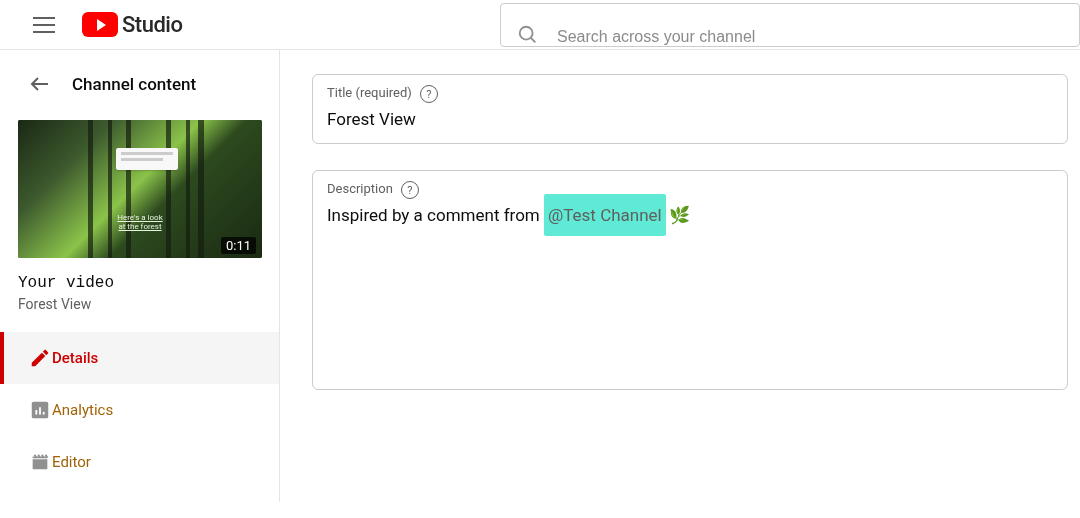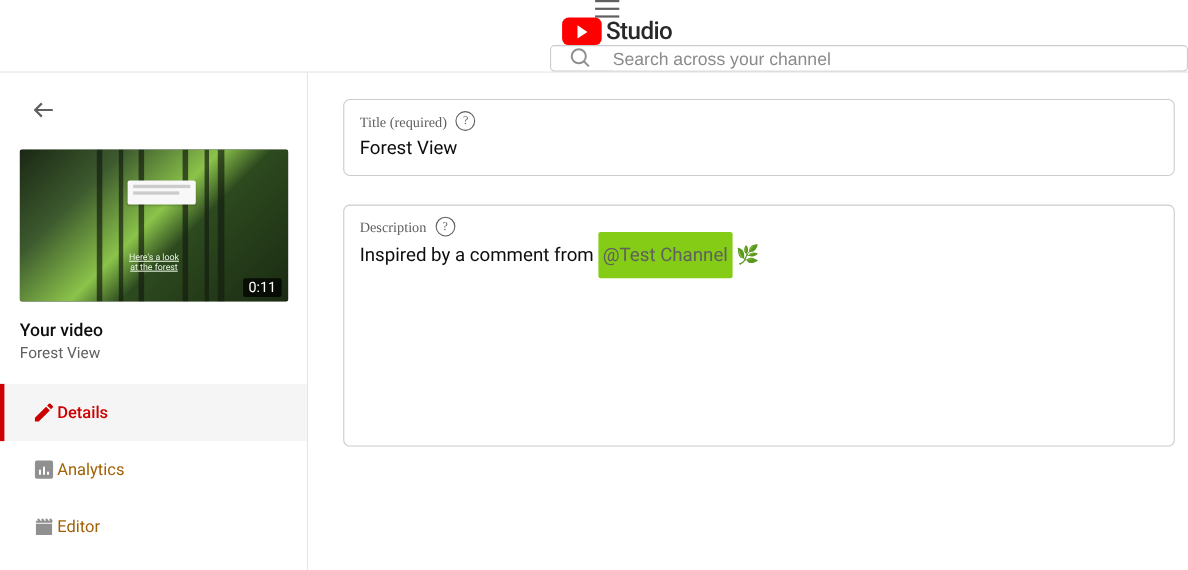--- a/index.html
+++ b/index.html
@@ -8,26 +8,25 @@
       box-sizing: border-box;
     }
     body {
       font-family: Roboto, Arial, sans-serif;
       background: #fff;
       width: 1080px;
       height: 518px;
       overflow: hidden;
     }
     .header {
-      height: 66px;
+      height: 50px;
       display: flex;
       align-items: center;
       border-bottom: 1px solid #e5e5e5;
       padding-left: 24px;
-      flex-direction: column;
     }
     .menu-btn {
       width: 40px;
       height: 40px;
       display: flex;
       align-items: center;
       justify-content: center;
       cursor: pointer;
     }
     .hamburger {
@@ -203,20 +202,21 @@
       padding: 1px 5px;
       border-radius: 2px;
     }
     .your-video {
       padding: 16px 18px 2px 18px;
     }
     .your-video-label {
       font-size: 16px;
       font-weight: 500;
       color: #0d0d0d;
+      font-family: Liberation Mono, monospace;
     }
     .your-video-name {
       font-size: 14px;
       color: #606060;
       margin-top: 4px;
     }
     .nav-list {
       margin-top: 18px;
     }
     .nav-item {
@@ -259,24 +259,23 @@
       margin-bottom: 28px;
     }
     .field {
       border: 1px solid #ccc;
       border-radius: 6px;
       padding: 10px 14px 14px 14px;
       margin-bottom: 26px;
     }
     .field-label-row {
       display: flex;
-      align-items: flex-end;
+      align-items: flex-start;
       gap: 8px;
       margin-bottom: 6px;
-      font-family: Liberation Serif, serif;
     }
     .field-label {
       font-size: 13px;
       color: #606060;
     }
     .help-circle {
       width: 18px;
       height: 18px;
       border: 1.5px solid #606060;
       border-radius: 50%;
@@ -288,21 +287,21 @@
       cursor: pointer;
     }
     .field-value {
       font-size: 17px;
       color: #0d0d0d;
     }
     .field.desc {
       min-height: 220px;
     }
     .mention {
-      background: #84cc16;
+      background: #5eead4;
       padding: 11px 4px;
       border-radius: 2px;
       color: #606060;
       text-align: center;
     }
     .emoji {
       color: #7cb342;
       margin-left: 4px;
     }
   </style>
@@ -334,20 +333,21 @@
 
 <div class="content">
   <div class="sidebar">
     <div class="sidebar-header">
       <div class="back-arrow">
         <svg width="24" height="24" viewBox="0 0 24 24" fill="none" stroke="#606060" stroke-width="2">
           <line x1="20" y1="12" x2="4" y2="12"></line>
           <polyline points="10,6 4,12 10,18"></polyline>
         </svg>
       </div>
+      <div class="sidebar-title">Channel content</div>
     </div>
 
     <div class="video-thumb">
       <div class="thumb-bg"></div>
       <div class="thumb-trees">
         <div class="tree"></div>
           <div class="tree"></div>
           <div class="tree"></div>
         <div class="tree"></div>
           <div class="tree"></div>

